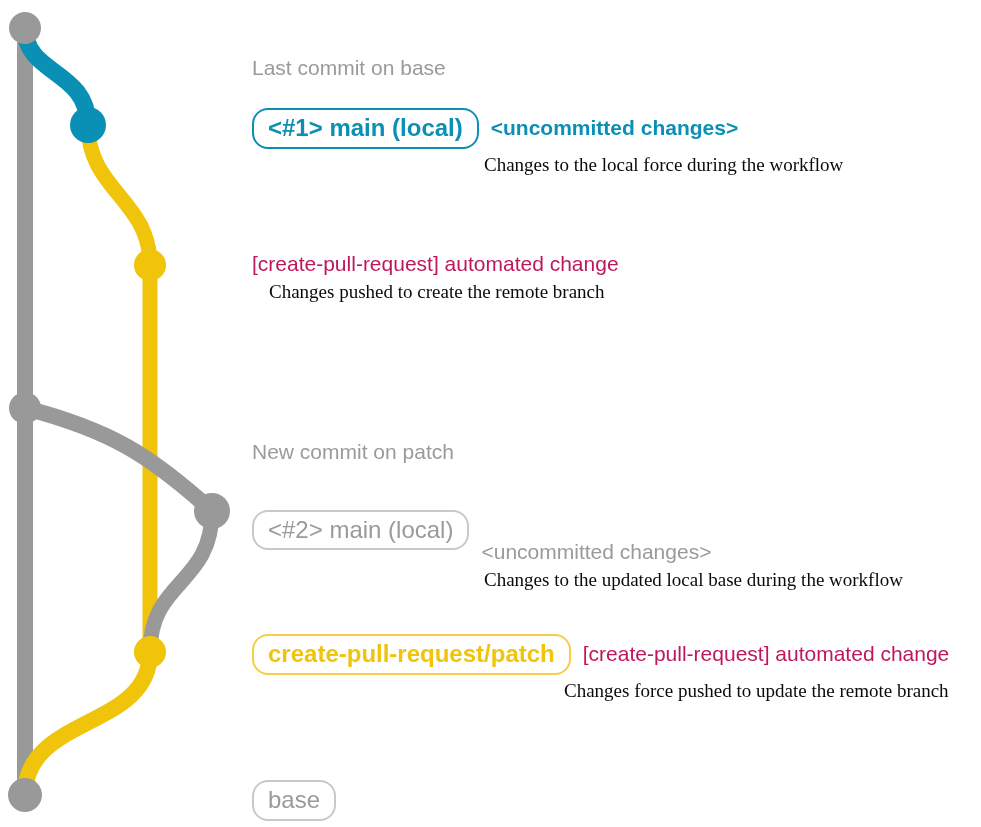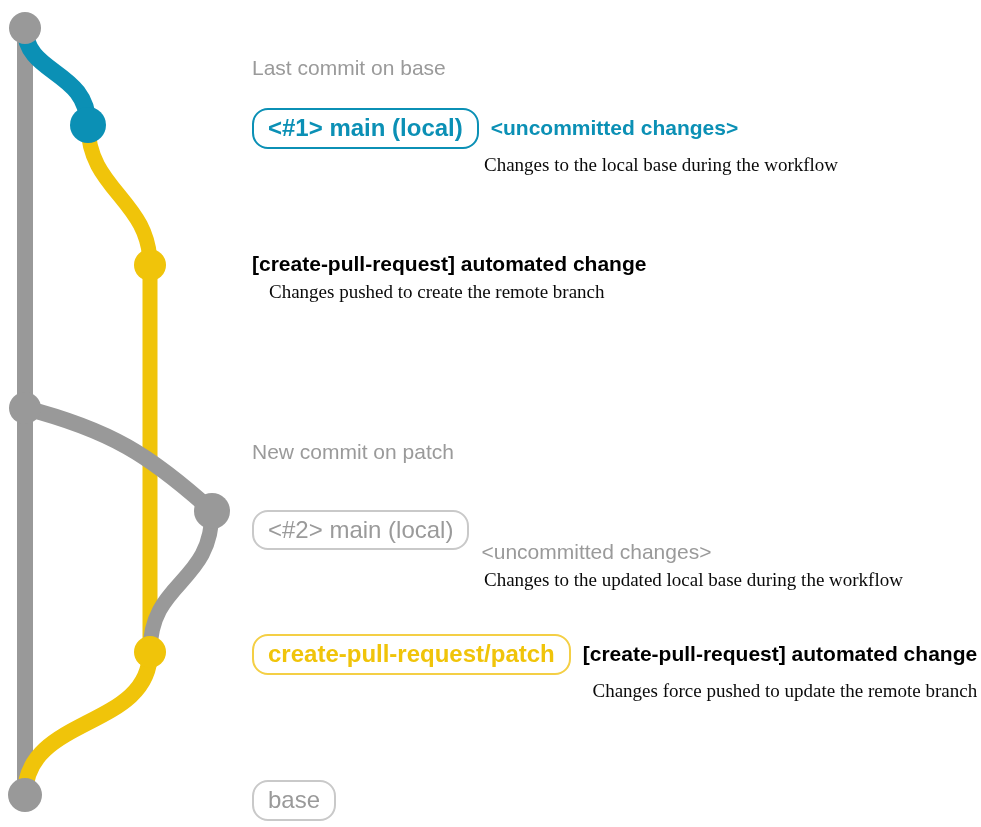--- a/index.html
+++ b/index.html
@@ -43,21 +43,21 @@
   .pill.blue  { border-color: #0b90b5; color: #0b90b5; font-weight: bold; }
   .pill.gray  { border-color: #c9c9c9; color: #9a9a9a; text-align: right; }
   .pill.yellow{ border-color: #f4cf45; color: #f0c40a; font-weight: bold; }
   .subject {
     font-size: 21px;
     font-family: "Liberation Sans", sans-serif;
     margin-left: 12px;
   }
   .subject.blue   { color: #0b90b5; font-weight: bold; }
   .subject.gray   { color: #9a9a9a; margin-top: 44px; }
-  .subject.yellow { color: #000000; font-weight: bold; }
+  .subject.yellow { color: #be185d; font-weight: normal; }
   .subject.nopill { margin-left: 0; }
   .note {
     font-family: "Liberation Serif", serif;
     font-size: 19px;
     color: #0a0a0a;
     margin-top: 5px;
     white-space: nowrap;
   }
 </style>
 </head>
@@ -91,21 +91,21 @@
   <div class="row-head">
     <span class="subject gray nopill">Last commit on base</span>
   </div>
 </div>
 
 <div class="row" style="top:108px;">
   <div class="row-head">
     <span class="pill blue">&lt;#1&gt; main (local)</span>
     <span class="subject blue">&lt;uncommitted changes&gt;</span>
   </div>
-  <div class="note" style="margin-left:232px;">Changes to the local base during the workflow</div>
+  <div class="note" style="margin-left:232px;">Changes to the local force during the workflow</div>
 </div>
 
 <div class="row" style="top:252px;">
   <div class="row-head">
     <span class="subject yellow nopill">[create-pull-request] automated change</span>
   </div>
   <div class="note" style="margin-left:17px;">Changes pushed to create the remote branch</div>
 </div>
 
 <div class="row" style="top:396px;">
@@ -115,21 +115,21 @@
 </div>
 
 <div class="row" style="top:496px;">
   <div class="row-head">
     <span class="pill gray">&lt;#2&gt; main (local)</span>
     <span class="subject gray">&lt;uncommitted changes&gt;</span>
   </div>
   <div class="note" style="margin-left:232px;">Changes to the updated local base during the workflow</div>
 </div>
 
-<div class="row" style="top:634px;text-align:right;">
+<div class="row" style="top:634px;">
   <div class="row-head">
     <span class="pill yellow">create-pull-request/patch</span>
     <span class="subject yellow">[create-pull-request] automated change</span>
   </div>
   <div class="note" style="margin-left:312px;">Changes force pushed to update the remote branch</div>
 </div>
 
 <div class="row" style="top:780px;">
   <div class="row-head">
     <span class="pill gray">base</span>

